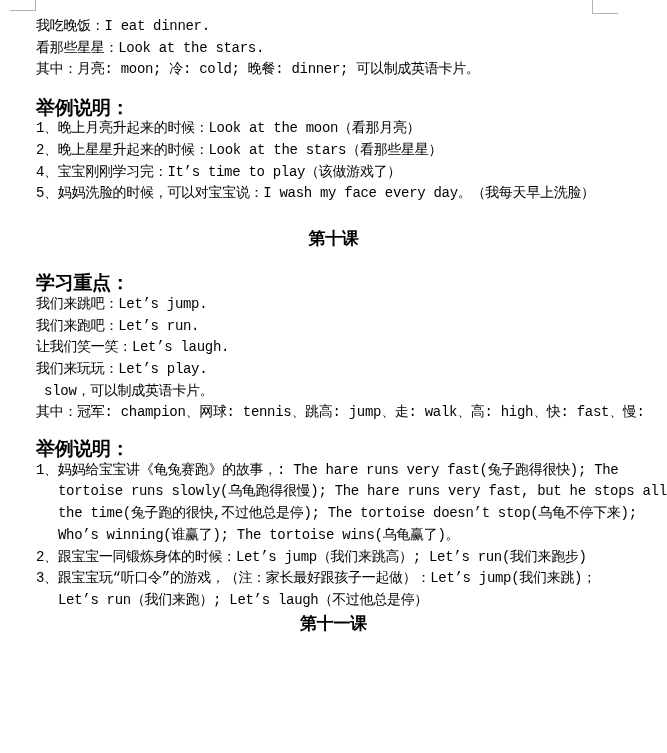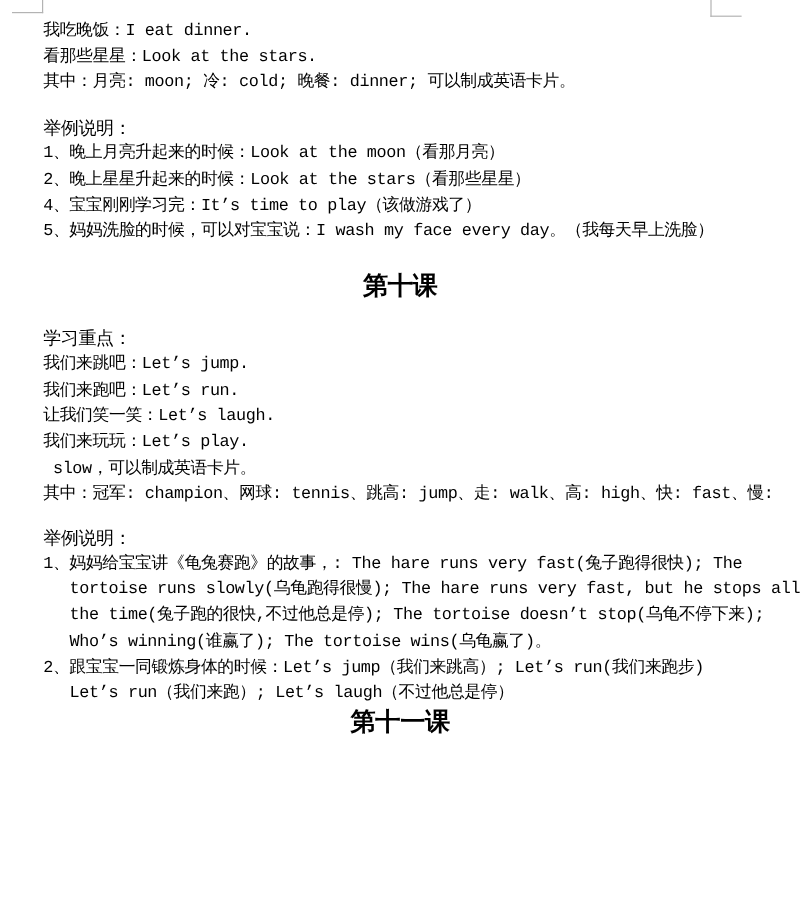--- a/index.html
+++ b/index.html
@@ -18,28 +18,28 @@
   .content {
     position: absolute;
     top: 16px;
     left: 36px;
     right: 6px;
   }
   .ln { white-space: pre; }
   .cont { padding-left: 22px; }
   .heading {
     font-family: "Liberation Sans", "DejaVu Sans", sans-serif;
-    font-weight: normal;
-    font-size: 15px;
+    font-weight: bold;
+    font-size: 19px;
   }
   .heading-examples1 { margin-top: 15.5px; }
   .lesson-title {
     font-family: "Liberation Sans", "DejaVu Sans", sans-serif;
     font-weight: bold;
-    font-size: 21px;
+    font-size: 17px;
     line-height: 24px;
     text-align: center;
     padding-right: 30px;
     white-space: pre;
   }
   .title-lesson10 { margin-top: 22px; }
   .heading-keypoints { margin-top: 21px; }
   .heading-examples2 { margin-top: 14px; }
   .title-lesson11 { }
   
@@ -93,19 +93,20 @@
     <div>
       <div class="ln">1、妈妈给宝宝讲《龟兔赛跑》的故事，: The hare runs very fast(兔子跑得很快); The</div>
       <div class="ln cont">tortoise runs slowly(乌龟跑得很慢); The hare runs very fast, but he stops all</div>
       <div class="ln cont">the time(兔子跑的很快,不过他总是停); The tortoise doesn’t stop(乌龟不停下来);</div>
       <div class="ln cont">Who’s winning(谁赢了); The tortoise wins(乌龟赢了)。</div>
     </div>
     <div>
       <div class="ln">2、跟宝宝一同锻炼身体的时候：Let’s jump（我们来跳高）; Let’s run(我们来跑步)</div>
     </div>
     <div>
+      <div class="ln">3、跟宝宝玩“听口令”的游戏，（注：家长最好跟孩子一起做）：Let’s jump(我们来跳)；</div>
       <div class="ln cont">Let’s run（我们来跑）; Let’s laugh（不过他总是停）</div>
     </div>
   </section>
 
   <div class="lesson-title title-lesson11">第十一课</div>
 
 </div>
 
 </body></html>

